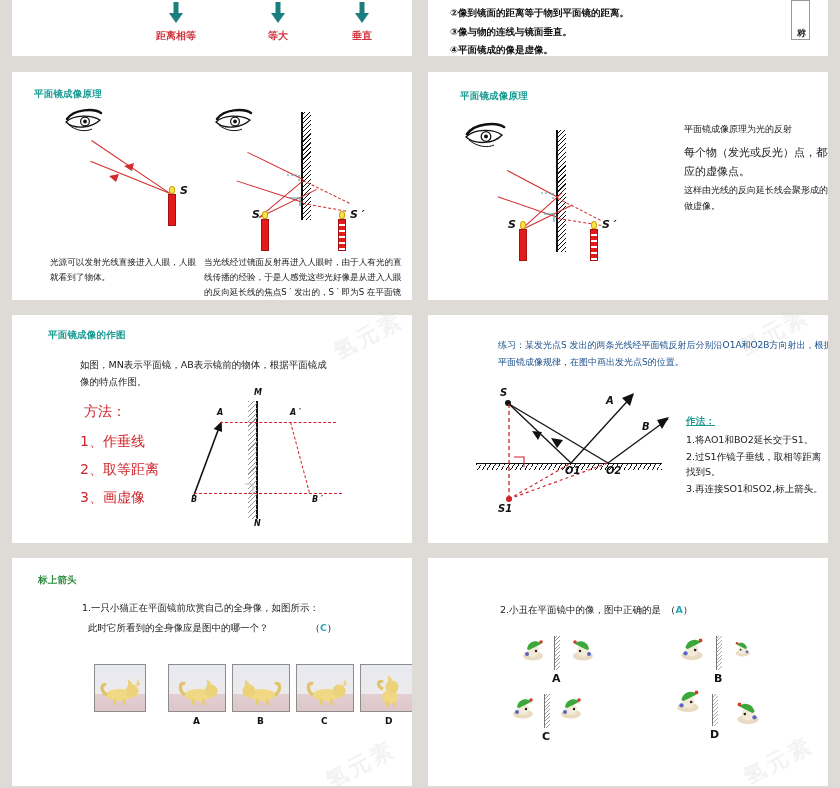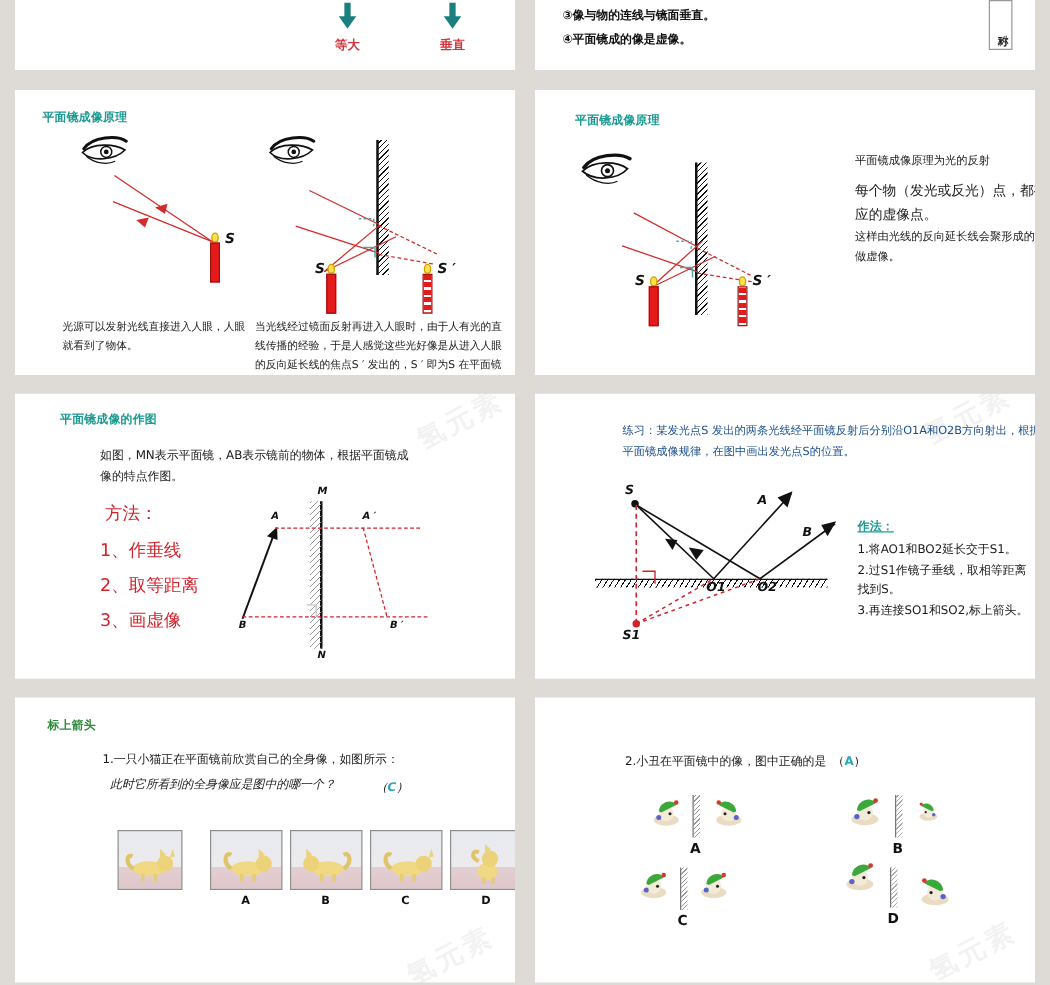--- a/index.html
+++ b/index.html
@@ -118,38 +118,46 @@
     background: repeating-linear-gradient(-45deg, #999 0 0.7px, transparent 0.7px 2.6px);
     border-left: 1.1px solid #777;
   }
 </style>
 </head>
 <body>
 
 <div class="deck">
 
   <div class="slide s1">
+    <div class="arrow-col" style="left:126px; top:46px; width:76px;">
+      <svg class="arrow-shape" viewBox="0 0 20 22">
+        <rect x="7.5" y="0" width="5" height="12" fill="#1b7f7f"></rect>
+        <polygon points="3,11 17,11 10,21" fill="#1b7f7f"></polygon>
+      </svg>
+      <div class="arrow-label">距离相等</div>
+    </div>
     <div class="arrow-col" style="left:238px; top:46px; width:56px;">
       <svg class="arrow-shape" viewBox="0 0 20 22">
         <rect x="7.5" y="0" width="5" height="12" fill="#1b7f7f"></rect>
         <polygon points="3,11 17,11 10,21" fill="#1b7f7f"></polygon>
       </svg>
       <div class="arrow-label">等大</div>
     </div>
     <div class="arrow-col" style="left:322px; top:46px; width:56px;">
       <svg class="arrow-shape" viewBox="0 0 20 22">
         <rect x="7.5" y="0" width="5" height="12" fill="#1b7f7f"></rect>
         <polygon points="3,11 17,11 10,21" fill="#1b7f7f"></polygon>
       </svg>
       <div class="arrow-label">垂直</div>
     </div>
   </div>
 
   <div class="slide s2">
     <div class="prop-list">
+      <div>②像到镜面的距离等于物到平面镜的距离。</div>
       <div>③像与物的连线与镜面垂直。</div>
       <div>④平面镜成的像是虚像。</div>
     </div>
     <div class="sym-box">对称</div>
   </div>
 
   <div class="slide s3">
     <div class="heading" style="position:absolute;left:22px;top:16px;">平面镜成像原理</div>
 
     <svg class="art" style="left:52px;top:36px;" width="40" height="26" viewBox="0 0 40 26">
@@ -315,21 +323,21 @@
       <div class="body-text" style="font-size:9.5px;line-height:1.5;margin-bottom:2px;">1.将AO1和BO2延长交于S1。</div>
       <div class="body-text" style="font-size:9.5px;line-height:1.6;margin-bottom:2px;">2.过S1作镜子垂线，取相等距离找到S。</div>
       <div class="body-text" style="font-size:9.5px;line-height:1.5;">3.再连接SO1和SO2,标上箭头。</div>
     </div>
   </div>
 
   <div class="slide s7">
     <div class="watermark" style="right:14px;bottom:6px;">氢元素</div>
     <div class="heading green" style="position:absolute;left:26px;top:16px;">标上箭头</div>
     <div class="body-text" style="position:absolute;left:70px;top:42px;font-size:9.5px;">1.一只小猫正在平面镜前欣赏自己的全身像，如图所示：</div>
-    <div style="position:absolute;left:76px;top:62px;display:flex;align-items:flex-end;gap:32px;font-style:italic;">
+    <div style="position:absolute;left:76px;top:62px;display:flex;align-items:center;gap:42px;">
       <span class="body-text" style="font-size:9.5px;">此时它所看到的全身像应是图中的哪一个？</span>
       <span style="font-size:9.5px;">
         <span>（</span><span class="ans">C</span><span>）</span>
       </span>
     </div>
 
     <div class="cat-box" style="left:82px;top:106px;width:52px;height:48px;">
       <svg viewBox="0 0 52 48" width="52" height="48">
         <ellipse cx="24" cy="30" rx="13" ry="6" fill="#f0d884"></ellipse>
         <circle cx="37" cy="26" r="6.5" fill="#ecd278"></circle>

